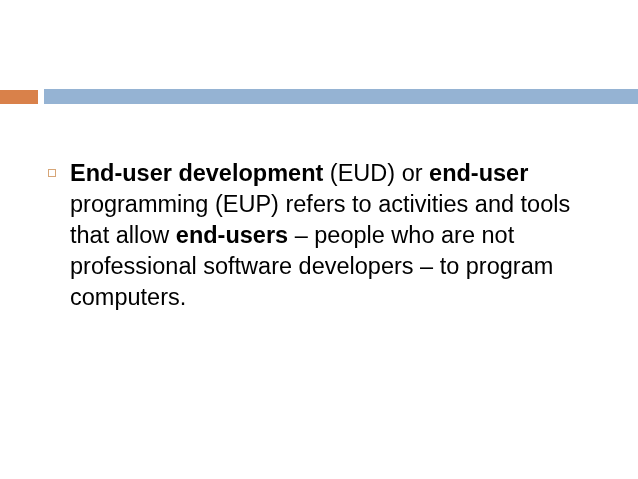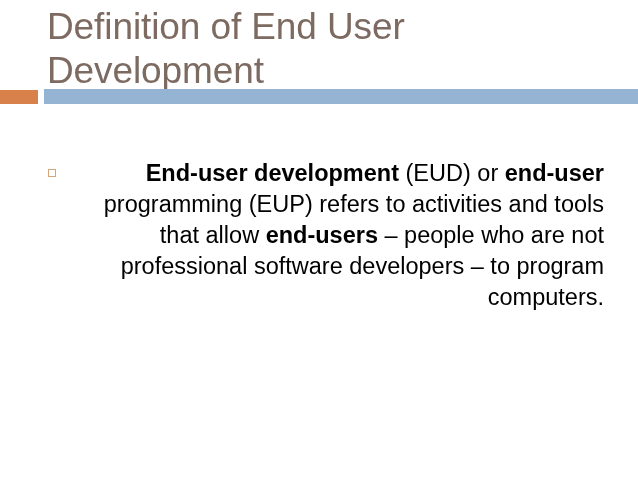--- a/index.html
+++ b/index.html
@@ -85,34 +85,31 @@
     background: transparent;
     box-sizing: border-box;
   }
   .bullet-text {
     margin: 0;
     font-family: "Liberation Sans", sans-serif;
     font-size: 23.5px;
     line-height: 31px;
     color: #000000;
     font-weight: normal;
-    text-align: right;
+    text-align: left;
   }
   .bullet-text b {
     font-weight: bold;
   }
 </style>
 </head>
 <body>
 
 <div class="slide">
 
-  <div class="title-area">
-    <h1 class="slide-title">Definition of End User Development</h1>
-  </div>
 
   <div class="divider">
     <div class="divider-square"></div>
     <div class="divider-bar"></div>
   </div>
 
   <div class="body-area">
     <div class="bullet-item">
       <span class="bullet-marker"></span>
       <p class="bullet-text"><b>End-user development</b><span> (EUD) or </span><b>end-user</b><span> programming (EUP) refers to activities and tools that allow </span><b>end-users</b><span> – people who are not professional software developers – to program computers.</span></p>

